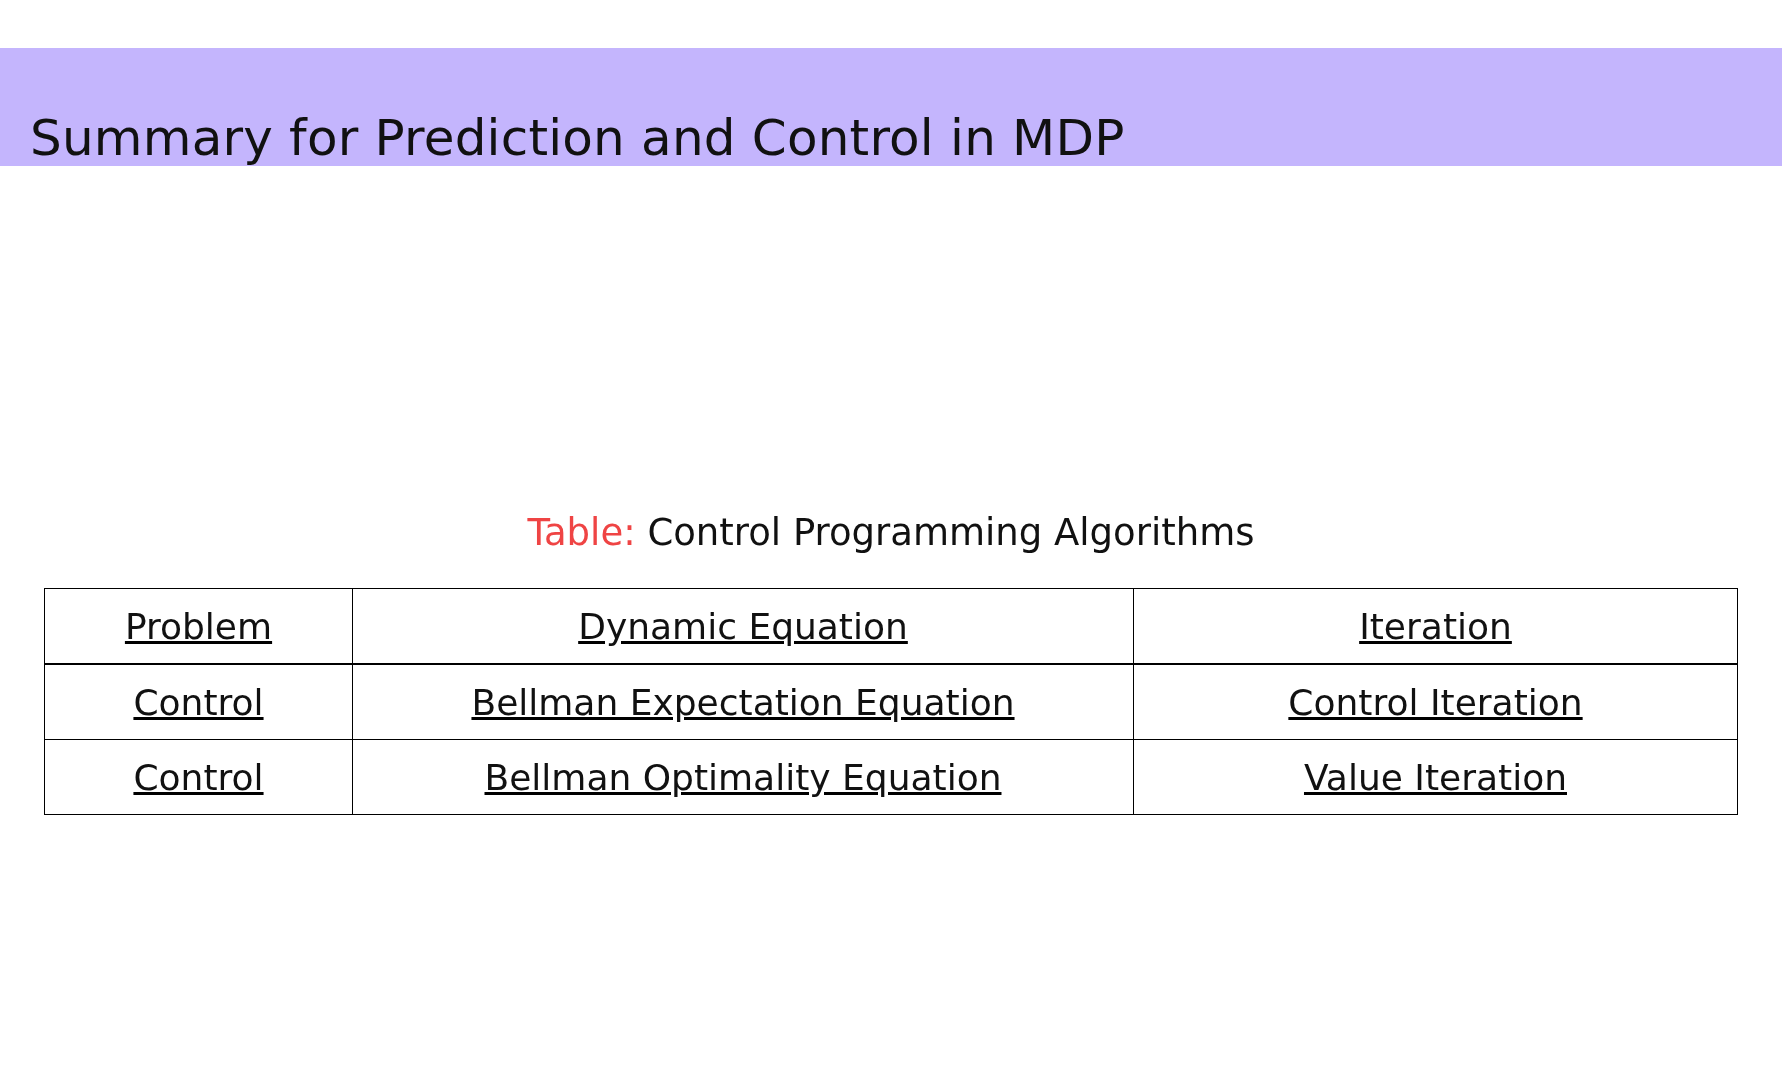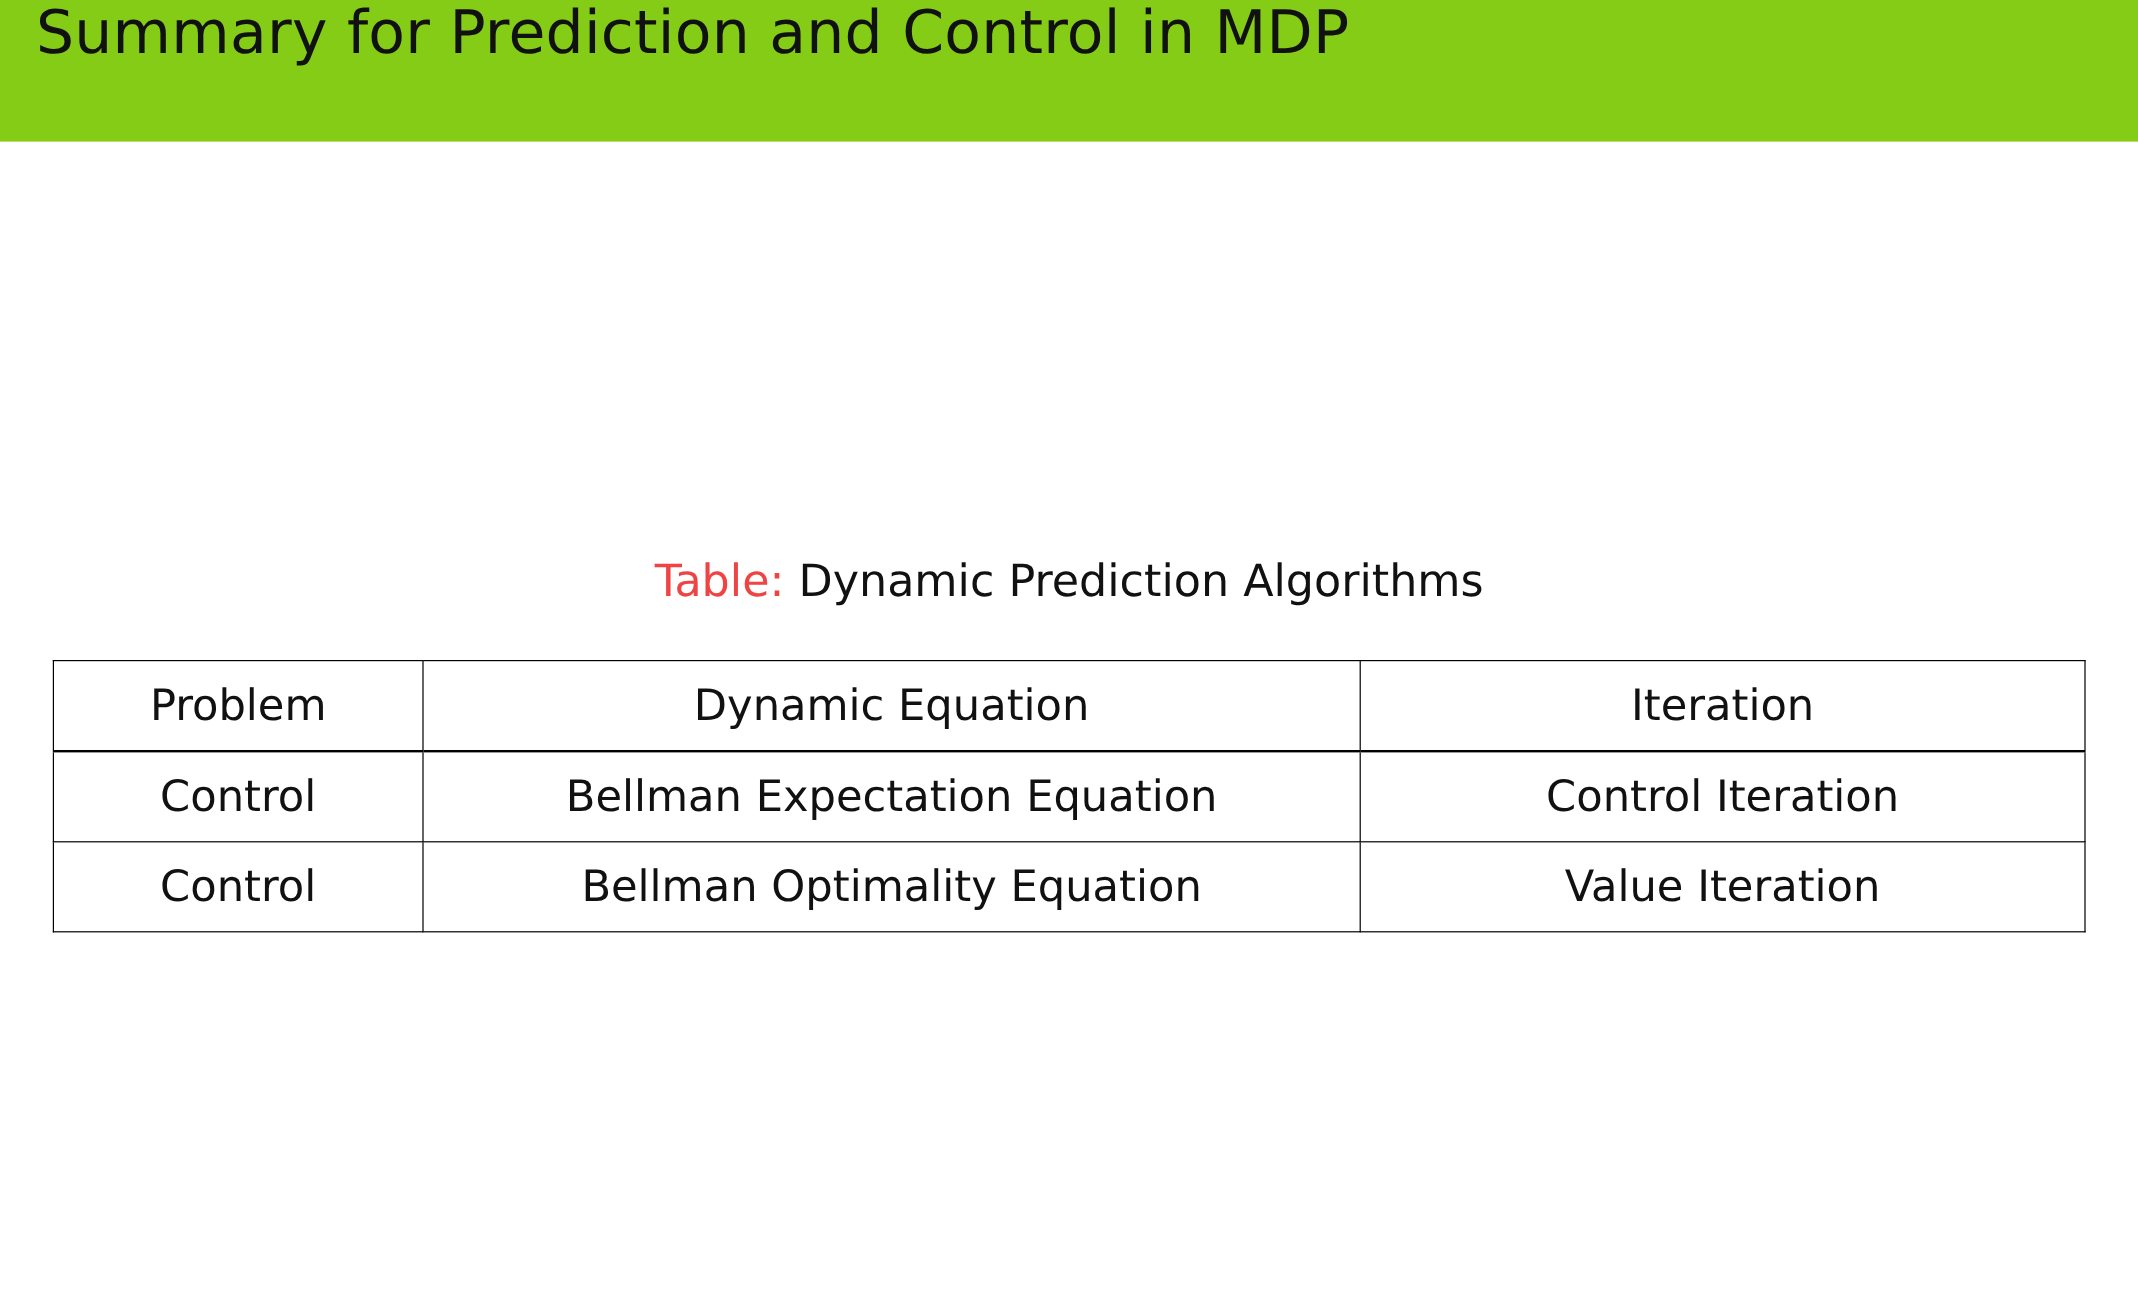--- a/index.html
+++ b/index.html
@@ -16,25 +16,26 @@
   }
   .slide {
     position: relative;
     width: 1782px;
     height: 1080px;
     box-sizing: border-box;
   }
   .title-bar {
     width: 100%;
     height: 118px;
-    background: #84cc16;
+    background: #c4b5fd;
     display: flex;
-    align-items: flex-start;
+    align-items: flex-end;
     box-sizing: border-box;
     padding-left: 30px;
+    margin-top: 48px;
   }
   .slide-title {
     font-size: 50px;
     font-weight: 400;
     color: #111111;
     letter-spacing: 0.2px;
     line-height: 1.1;
     white-space: nowrap;
   }
   .content {
@@ -50,24 +51,25 @@
     padding-left: 40px;
     padding-right: 40px;
   }
   .caption-label {
     color: #ef4444;
   }
   .caption-text {
     color: #111111;
   }
   .table-wrap {
-    margin-top: 43px;
+    margin-top: 33px;
     padding-left: 44px;
     padding-right: 44px;
     box-sizing: border-box;
+    text-decoration: underline;
   }
   table.dp-table {
     width: 100%;
     border-collapse: collapse;
     table-layout: fixed;
   }
   table.dp-table td {
     border: 1.6px solid #000000;
     text-align: center;
     font-size: 36px;
@@ -94,21 +96,21 @@
 <div class="slide">
 
   <div class="title-bar">
     <div class="slide-title">Summary for Prediction and Control in MDP</div>
   </div>
 
   <div class="content">
 
     <div class="table-caption">
       <span class="caption-label">Table:</span>
-      <span class="caption-text">Dynamic Prediction Algorithms</span>
+      <span class="caption-text">Control Programming Algorithms</span>
     </div>
 
     <div class="table-wrap">
       <table class="dp-table">
         <tbody>
           <tr class="header-row">
             <td>Problem</td>
             <td>Dynamic Equation</td>
             <td>Iteration</td>
           </tr>

